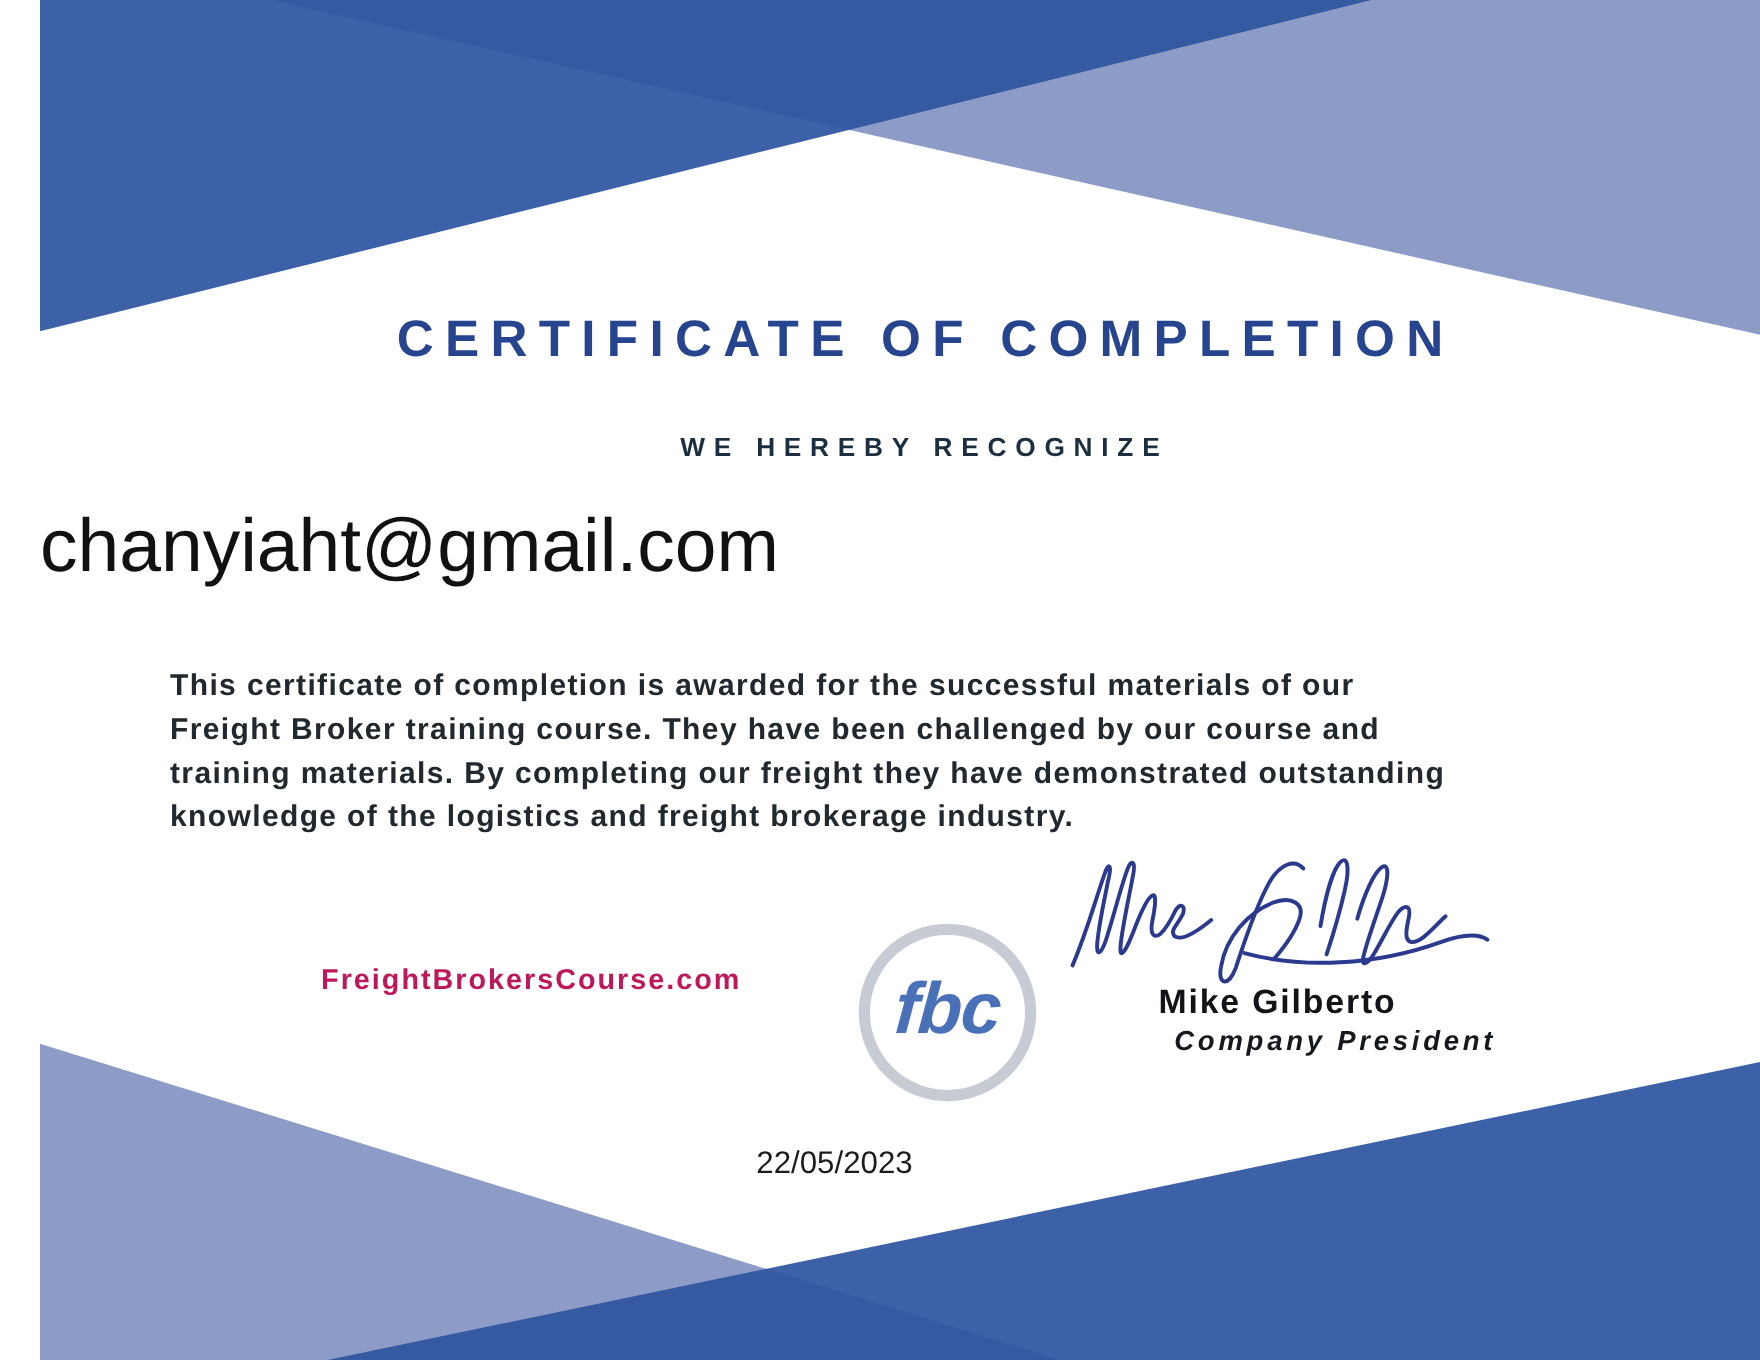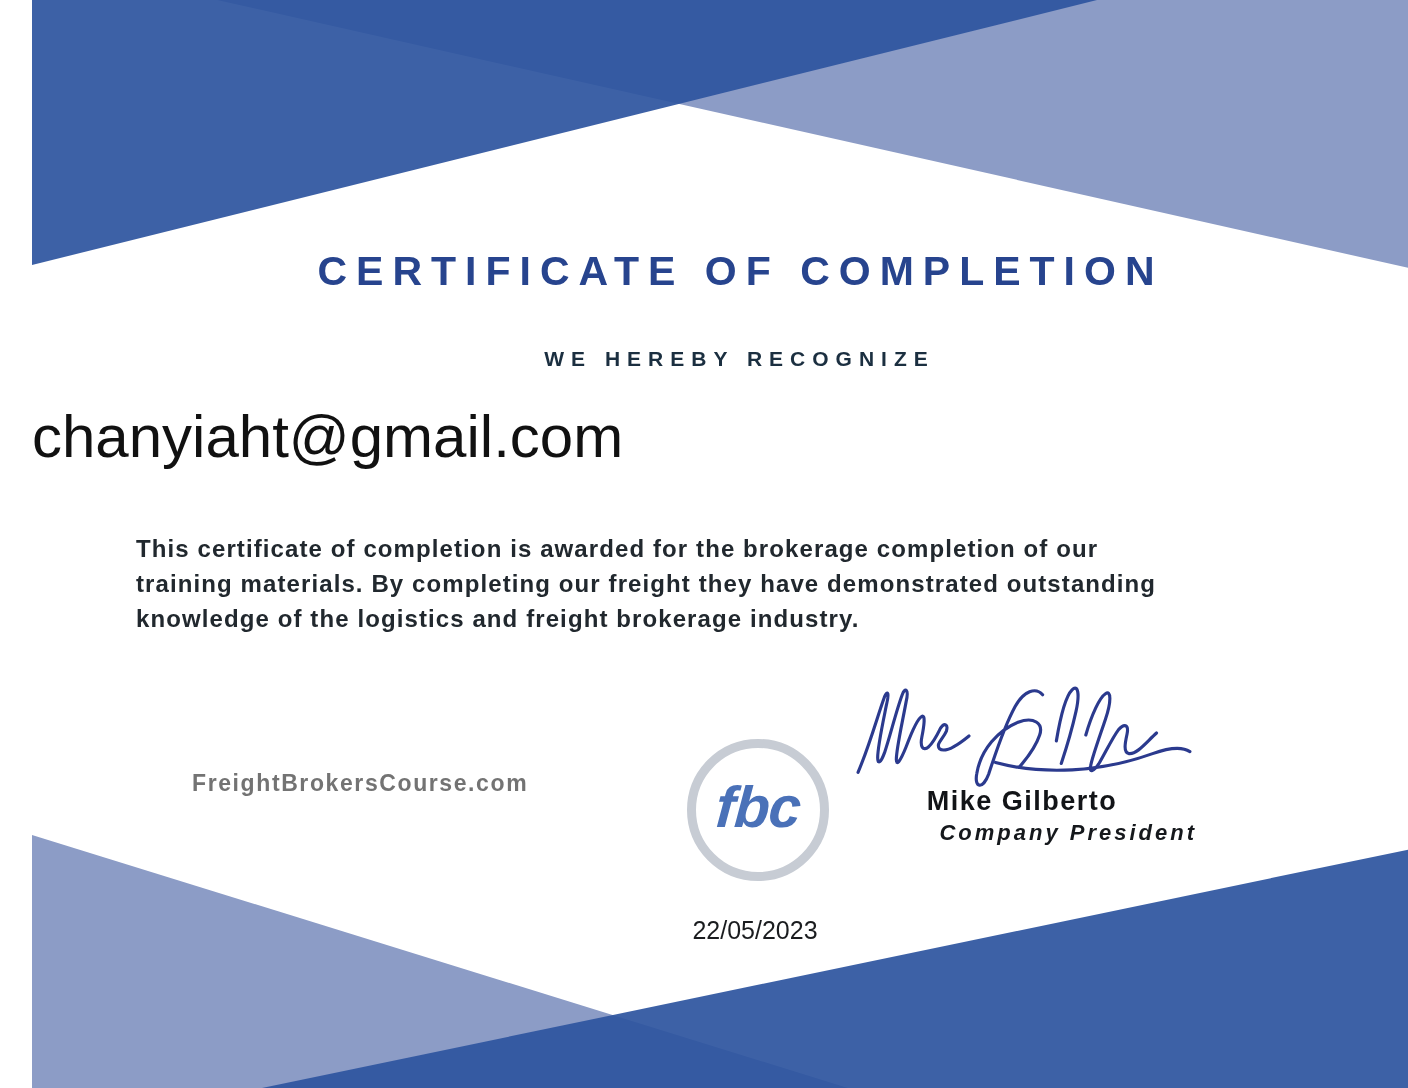--- a/index.html
+++ b/index.html
@@ -63,25 +63,26 @@
     font-size: 24px;
     font-weight: 700;
     letter-spacing: 1.1px;
     line-height: 35px;
     color: var(--body-text, #21282e);
   }
 
   .org-block {
     position: absolute;
     top: 767px; left: 160px; width: 466px;
+    text-align: center;
     font-size: 23px;
     font-weight: 800;
     letter-spacing: 1.6px;
     line-height: 32px;
-    color: #737373;
+    color: #be185d;
   }
 
   .logo {
     position: absolute;
     top: 739px; left: 655px;
     width: 142px; height: 142px;
     border: 9px solid var(--logo-ring-gray, #c7ccd4);
     border-radius: 50%;
     background: #ffffff;
     display: flex;
@@ -122,21 +123,21 @@
     font-size: 22px;
     font-weight: 700;
     font-style: italic;
     letter-spacing: 3px;
     color: #15181c;
   }
 
   .date {
     position: absolute;
     top: 916px; left: 573px; width: 300px;
-    text-align: center;
+    text-align: left;
     font-size: 25px;
     font-weight: 400;
     color: #1a1c1f;
   }
 </style>
 </head>
 <body>
 
 <div class="page">
 
@@ -149,21 +150,22 @@
 
   <div class="content">
 
     <div class="title">CERTIFICATE OF COMPLETION</div>
 
     <div class="subtitle">WE HEREBY RECOGNIZE</div>
 
     <div class="recipient">chanyiaht@gmail.com</div>
 
     <div class="body-text">
-      <div>This certificate of completion is awarded for the brokerage completion of our</div>
+      <div>This certificate of completion is awarded for the successful materials of our</div>
+      <div>Freight Broker training course. They have been challenged by our course and</div>
       <div>training materials. By completing our freight they have demonstrated outstanding</div>
       <div>knowledge of the logistics and freight brokerage industry.</div>
     </div>
 
     <div class="org-block">
       <div>FreightBrokersCourse.com</div>
     </div>
 
     <div class="logo">
       <span class="logo-text">fbc</span>

